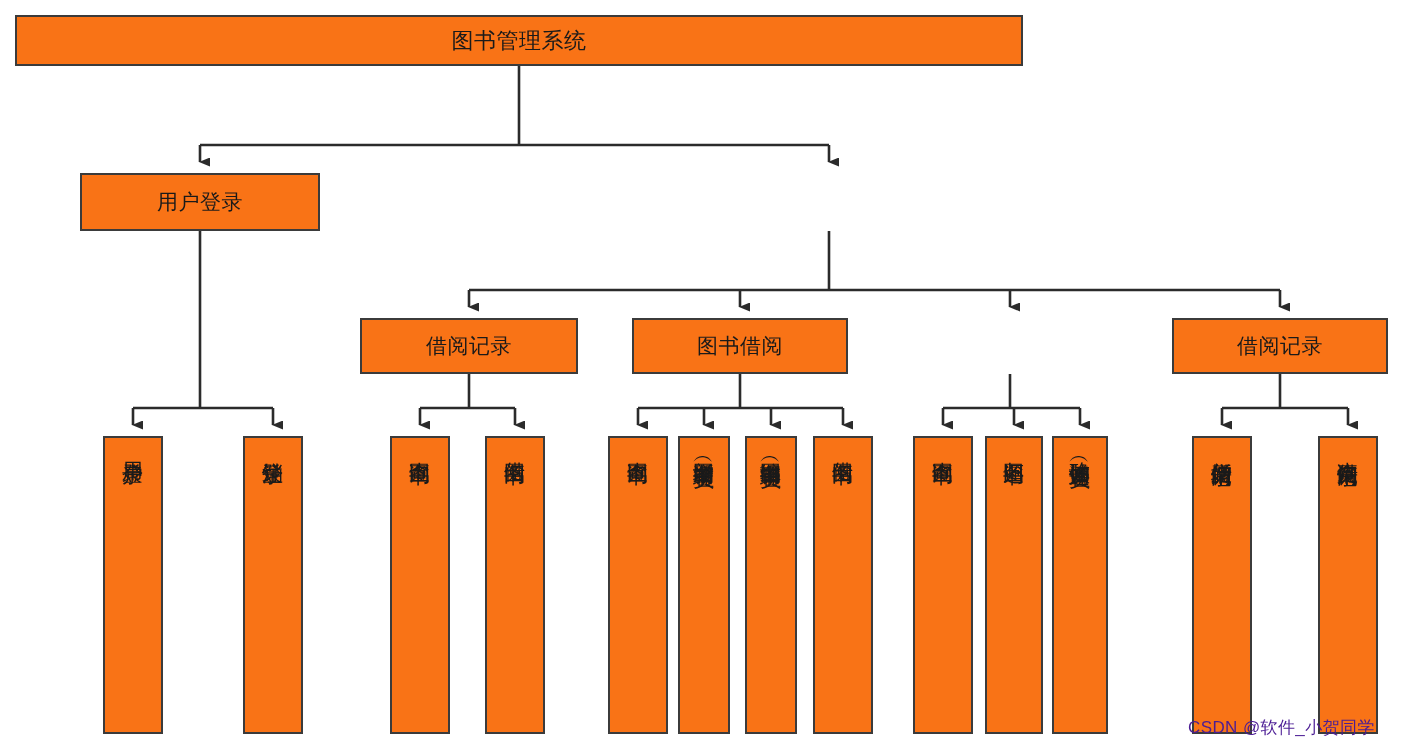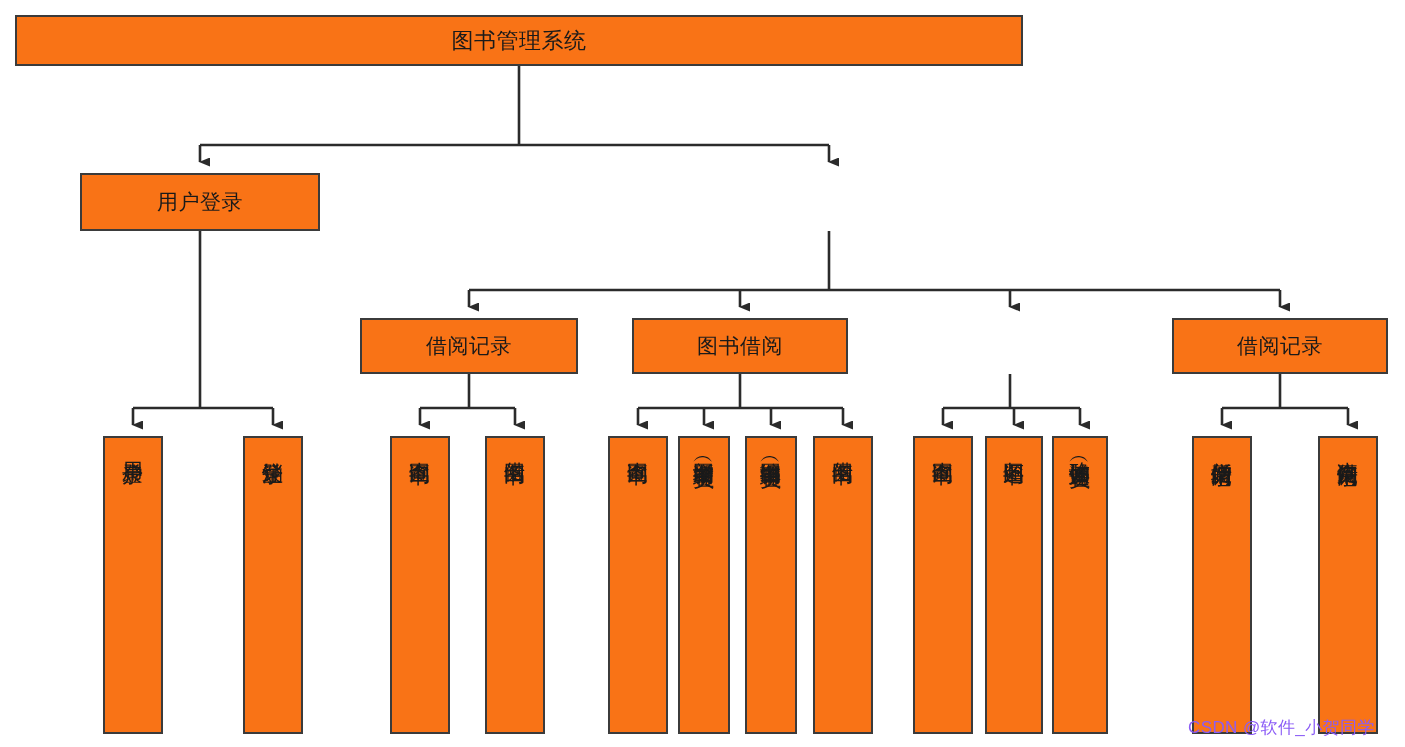--- a/index.html
+++ b/index.html
@@ -61,21 +61,21 @@
     font-size: 21px;
     line-height: 1.1;
     letter-spacing: 1px;
     white-space: nowrap;
   }
   #watermark {
     position: absolute;
     left: 1188px;
     top: 716px;
     font-size: 17px;
-    color: #8b5cf6;
+    color: #4c1d95;
     white-space: nowrap;
     z-index: 5;
     letter-spacing: 0.4px;
   }
 </style>
 </head>
 <body>
 
 <div id="diagram-root">
 

